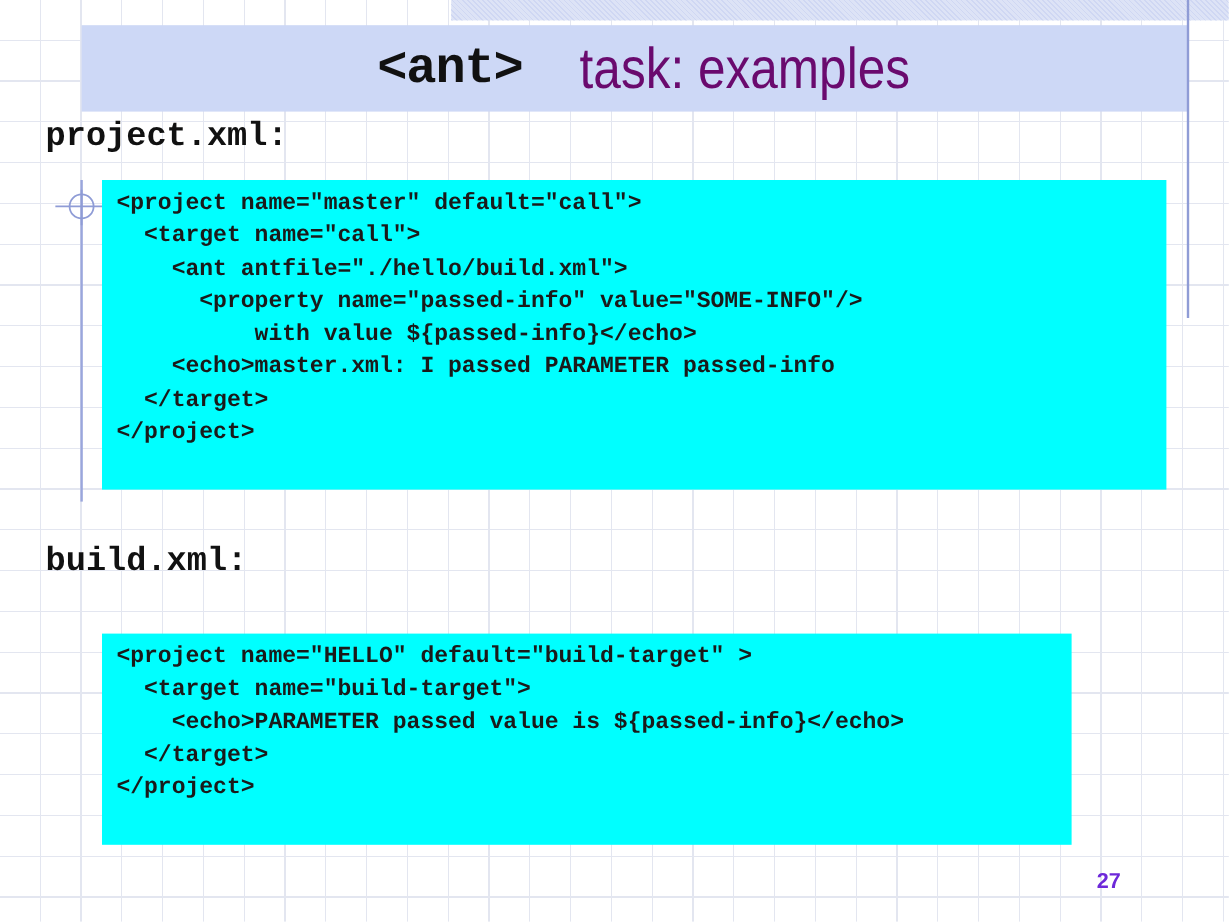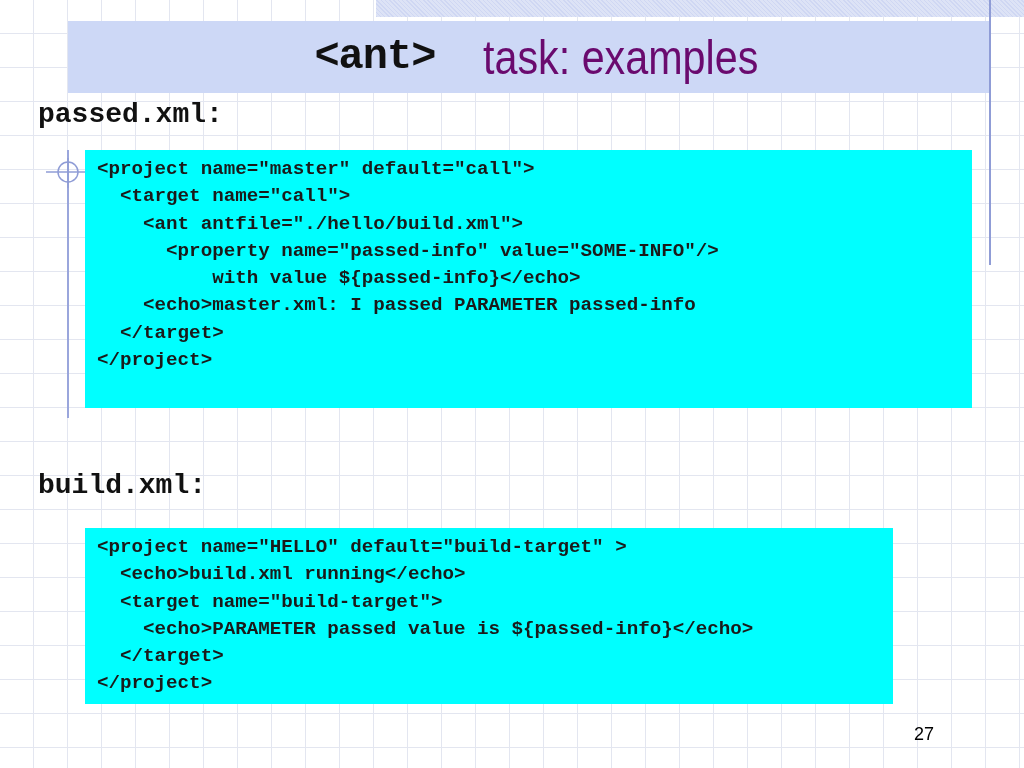--- a/index.html
+++ b/index.html
@@ -48,21 +48,21 @@
   }
   .code-box {
     position:absolute; background:#00ffff;
     font-family:"Liberation Mono", "DejaVu Sans Mono", monospace;
     font-weight:bold; font-size:19.2px; color:#1a1a1a;
     box-sizing:border-box; padding:6px 0 0 12px;
   }
   .code-line { white-space:pre; height:27.3px; line-height:27.3px; }
   .page-number {
     position:absolute; left:914px; top:724px;
-    font-family:"Liberation Sans", sans-serif; font-size:18px; color:#000000;
+    font-family:"Liberation Sans", sans-serif; font-size:18px; color:#6d28d9;font-weight:bold;
   }
 </style>
 </head>
 <body>
 
 <div class="top-strip"></div>
 
 <div class="title-bar">
   <span class="title-code">&lt;ant&gt;</span>
   <span class="title-text">task: examples</span>
@@ -70,37 +70,36 @@
 
 <div class="vline-right"></div>
 <div class="vline-left"></div>
 
 <svg class="crosshair" viewBox="0 0 40 30">
   <line x1="0" y1="14" x2="40" y2="14" stroke="#8f9cd6" stroke-width="1.5"></line>
   <line x1="22" y1="0" x2="22" y2="30" stroke="#8f9cd6" stroke-width="1.5"></line>
   <circle cx="22" cy="14" r="10" fill="none" stroke="#8f9cd6" stroke-width="1.5"></circle>
 </svg>
 
-<div class="section-label" style="top:99px;">passed.xml:</div>
+<div class="section-label" style="top:99px;">project.xml:</div>
 
 <div class="code-box" style="left:85px; top:150px; width:887px; height:258px;">
   <div class="code-line">&lt;project name="master" default="call"&gt;</div>
   <div class="code-line">  &lt;target name="call"&gt;</div>
   <div class="code-line">    &lt;ant antfile="./hello/build.xml"&gt;</div>
   <div class="code-line">      &lt;property name="passed-info" value="SOME-INFO"/&gt;</div>
   <div class="code-line">          with value ${passed-info}&lt;/echo&gt;</div>
   <div class="code-line">    &lt;echo&gt;master.xml: I passed PARAMETER passed-info</div>
   <div class="code-line">  &lt;/target&gt;</div>
   <div class="code-line">&lt;/project&gt;</div>
 </div>
 
-<div class="section-label" style="top:470px;">build.xml:</div>
+<div class="section-label" style="top:453px;">build.xml:</div>
 
 <div class="code-box" style="left:85px; top:528px; width:808px; height:176px;">
   <div class="code-line">&lt;project name="HELLO" default="build-target" &gt;</div>
-  <div class="code-line">  &lt;echo&gt;build.xml running&lt;/echo&gt;</div>
   <div class="code-line">  &lt;target name="build-target"&gt;</div>
   <div class="code-line">    &lt;echo&gt;PARAMETER passed value is ${passed-info}&lt;/echo&gt;</div>
   <div class="code-line">  &lt;/target&gt;</div>
   <div class="code-line">&lt;/project&gt;</div>
 </div>
 
 <div class="page-number">27</div>
 
 </body></html>

